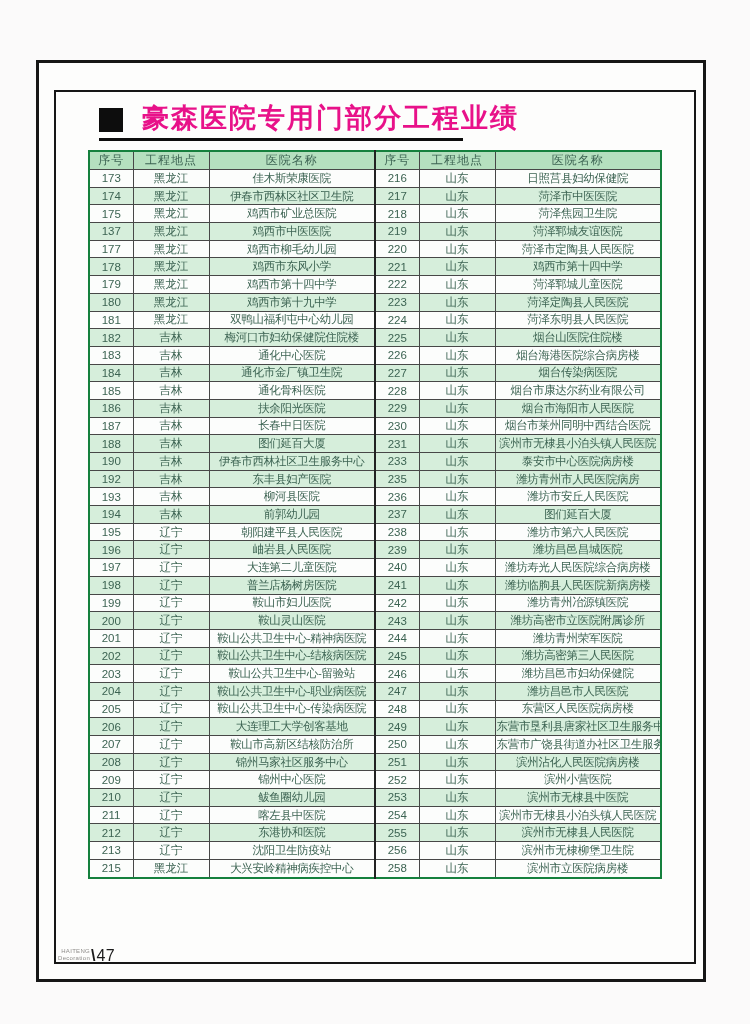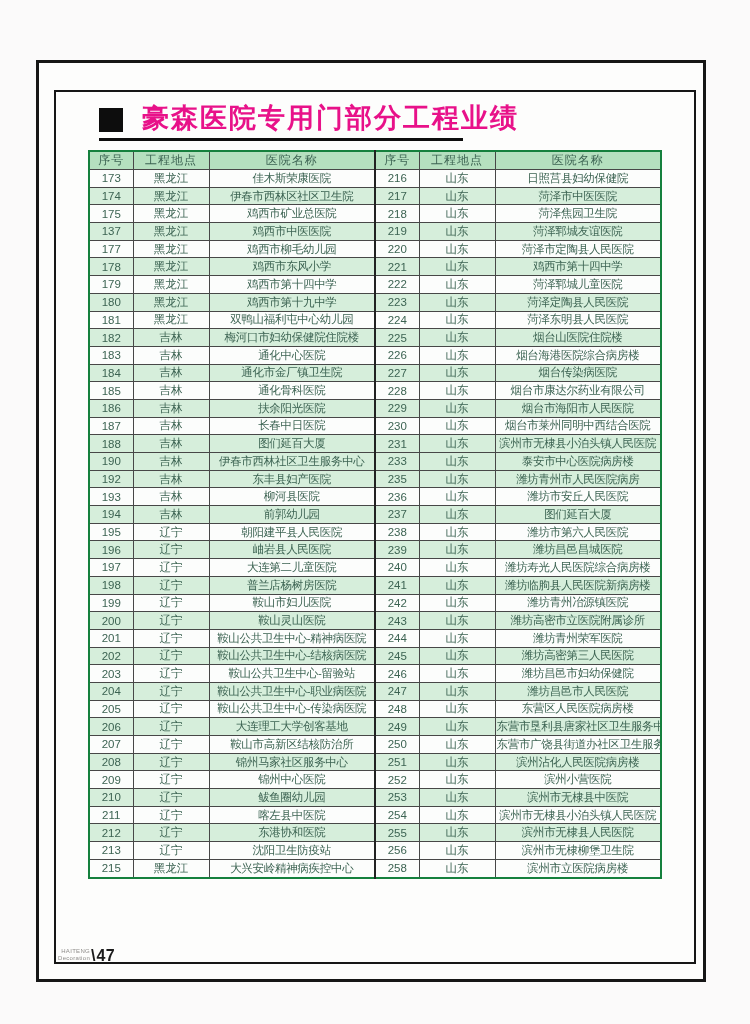--- a/index.html
+++ b/index.html
@@ -63,21 +63,21 @@
   .footer{
     position:absolute;left:58px;top:942px;height:22px;
     display:flex;align-items:flex-end;gap:1px;color:#1b1b1b;
   }
   .footer .brand{
     display:flex;flex-direction:column;align-items:flex-end;
     font-size:6px;line-height:7px;color:#8f8d8a;letter-spacing:.3px;
     padding-bottom:2px;
   }
   .footer .divider{font-size:16px;font-weight:bold;line-height:16px;}
-  .footer .pageno{font-size:16px;font-weight:bold;line-height:16px;letter-spacing:.5px;}
+  .footer .pageno{font-size:16px;font-weight:normal;line-height:16px;letter-spacing:.5px;}
 </style>
 </head>
 <body>
 
 <div class="paper">
   <div class="outer-frame"></div>
   <div class="inner-frame"></div>
 
   <div class="title-block">
     <span class="title-bullet"></span>

